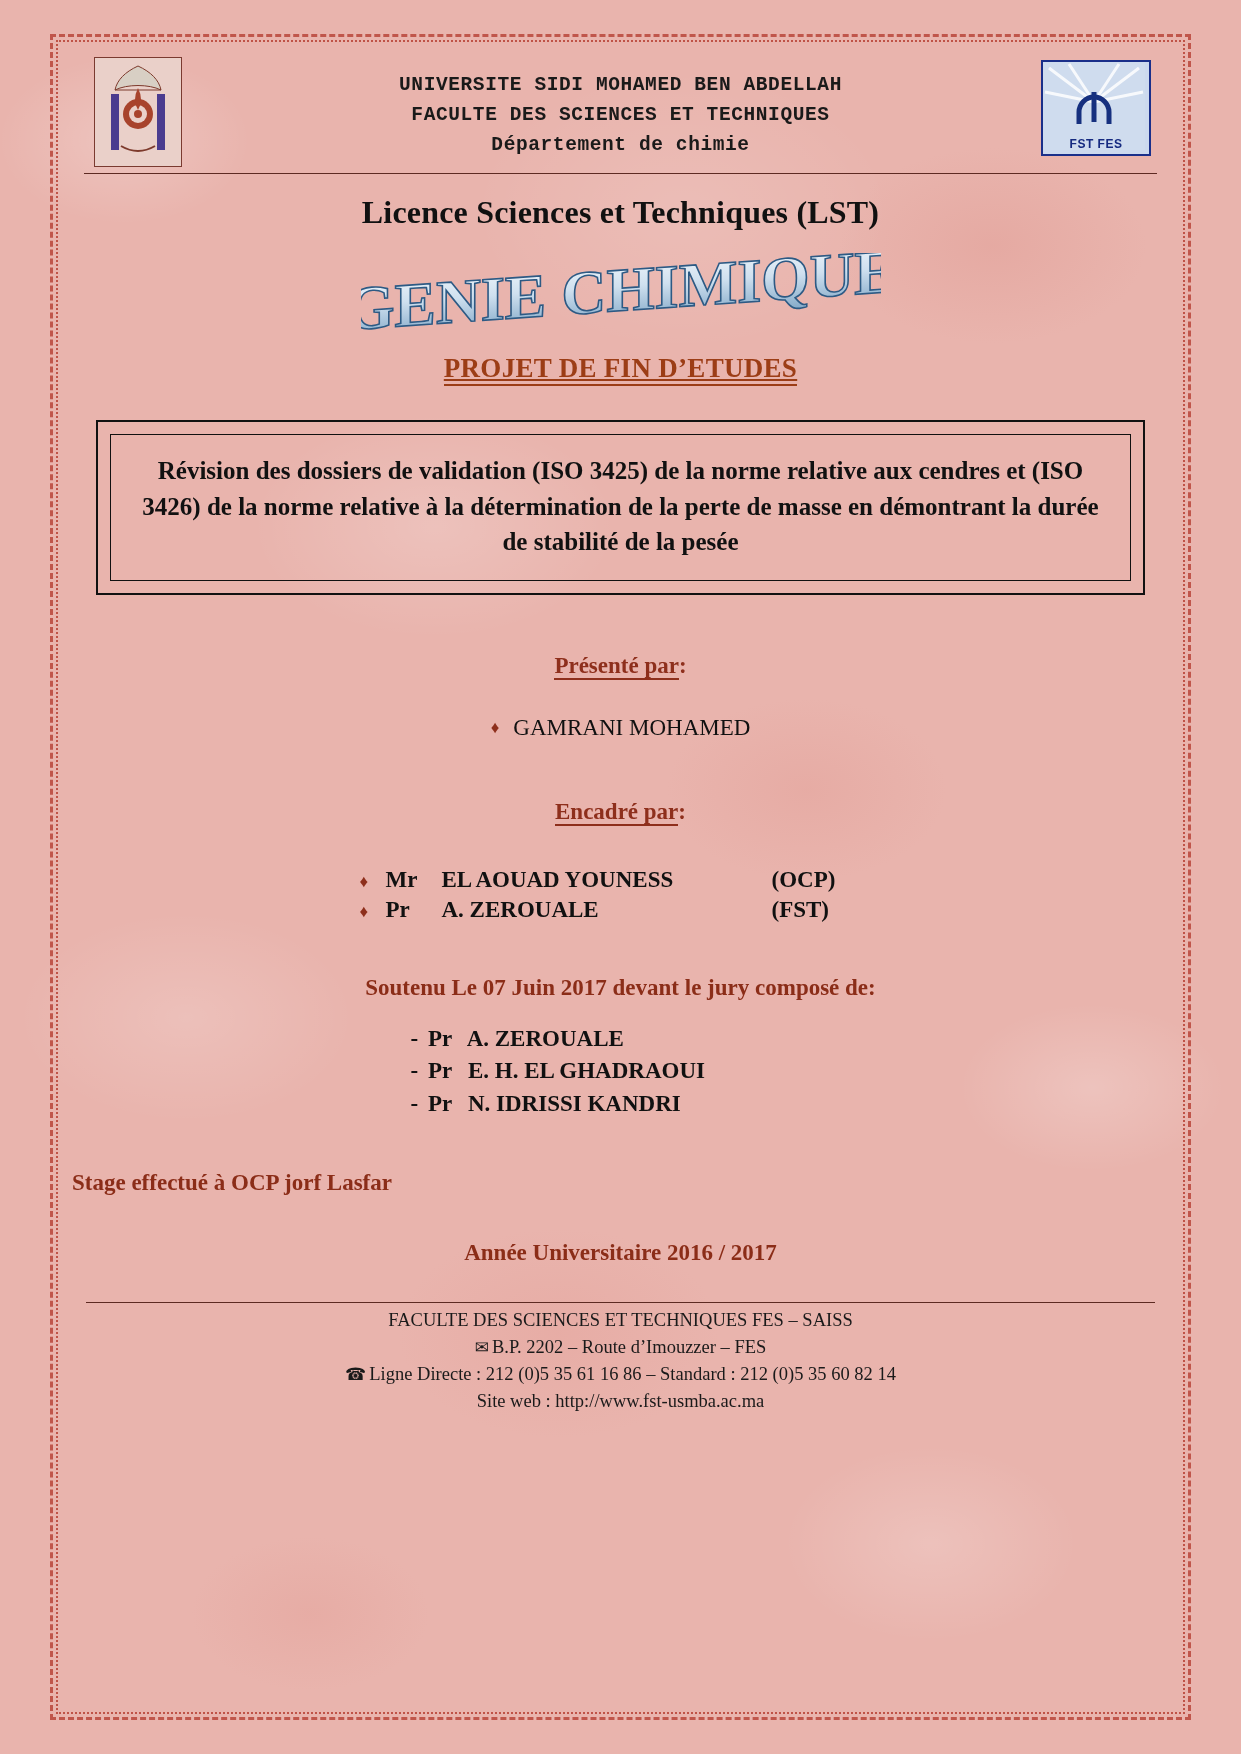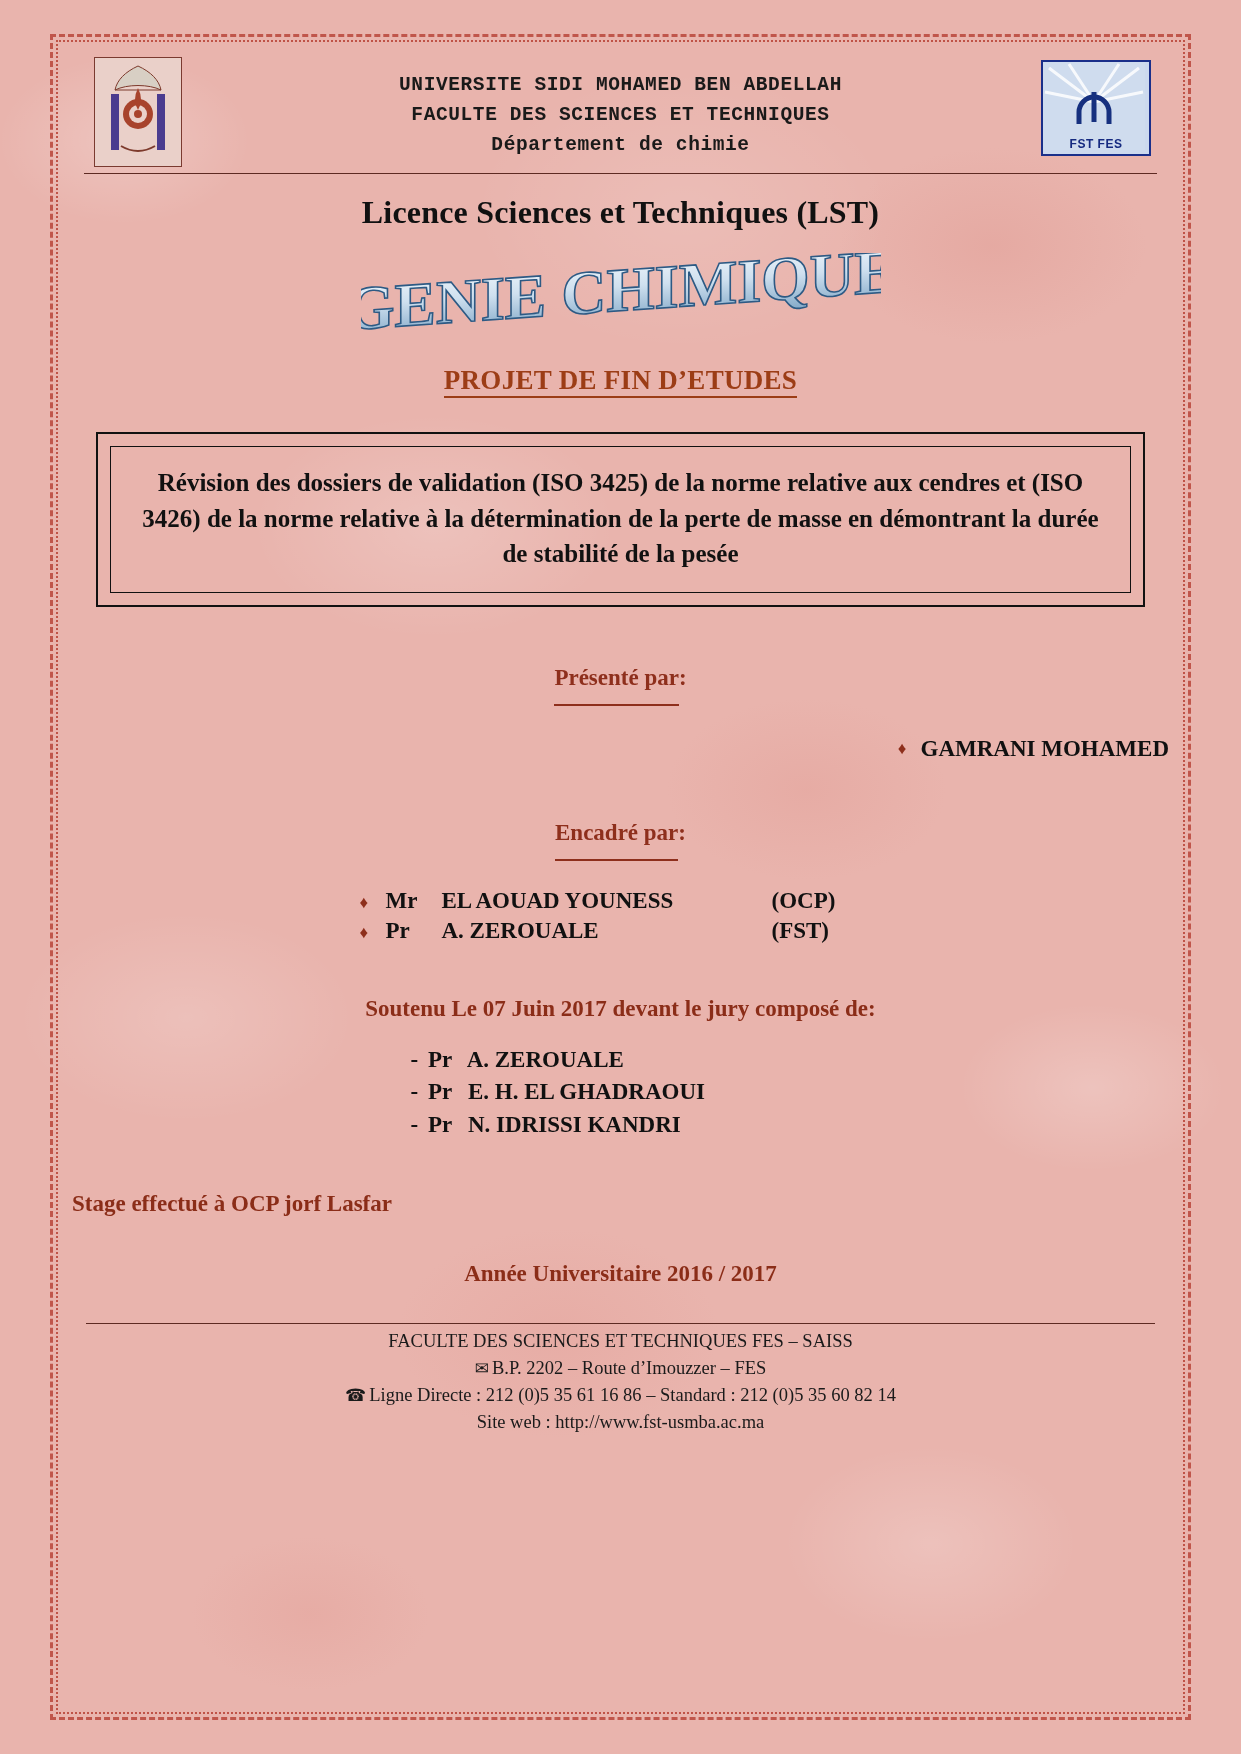--- a/index.html
+++ b/index.html
@@ -124,25 +124,26 @@
   }
   .wordart {
     text-align: center;
     margin-top: 22px;
     height: 84px;
   }
   .wordart svg { display: block; margin: 0 auto; }
 
   .pfe {
     text-align: center;
-    margin-top: 28px;
+    margin-top: 16px;
     font-size: 27px;
     font-weight: bold;
     color: #9c3d16;
     letter-spacing: 0.3px;
+    text-decoration: underline;
   }
   .pfe span {
     border-bottom: 2px solid #9c3d16;
     padding-bottom: 1px;
   }
 
   
   .subject-box {
     margin: 36px 24px 0 24px;
     border: 2px solid #111;
@@ -164,29 +165,29 @@
   
   .label-line {
     text-align: center;
     margin-top: 58px;
     font-size: 23px;
     font-weight: bold;
     color: #8e2f1c;
   }
   .label-line .u {
     border-bottom: 2px solid #8e2f1c;
-    padding-bottom: 14px;
+    padding-bottom: 0;
   }
   .label-line .colon { color: #8e2f1c; }
 
   .student-row {
-    margin-top: 45px;
-    text-align: right;
-    font-size: 23px;
-    font-weight: bold;
+    margin-top: 36px;
+    text-align: center;
+    font-size: 23px;
+    font-weight: normal;
     color: #111;
   }
   .diamond {
     color: #8e2f1c;
     font-size: 17px;
     vertical-align: 2px;
     margin-right: 14px;
   }
 
   .supervisors {

